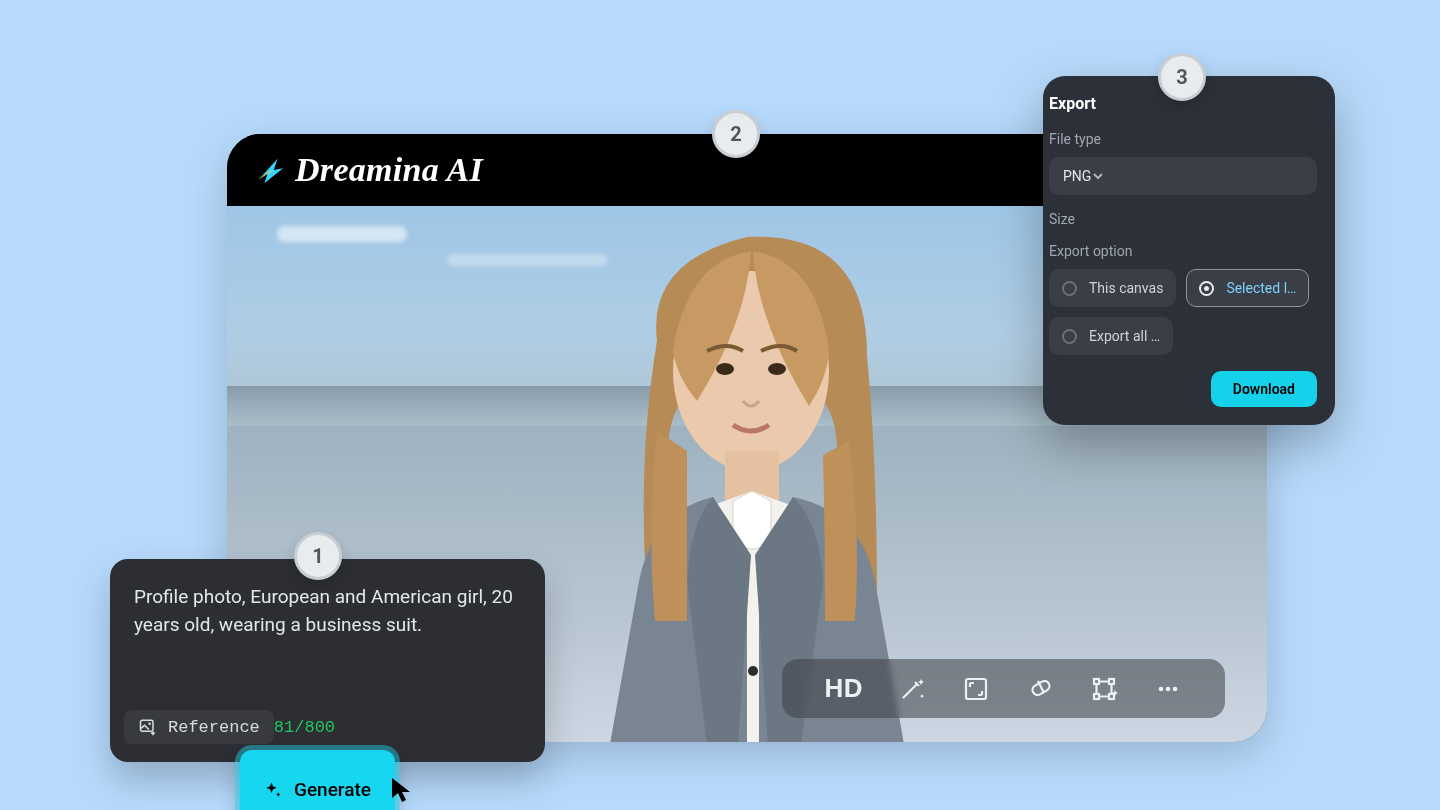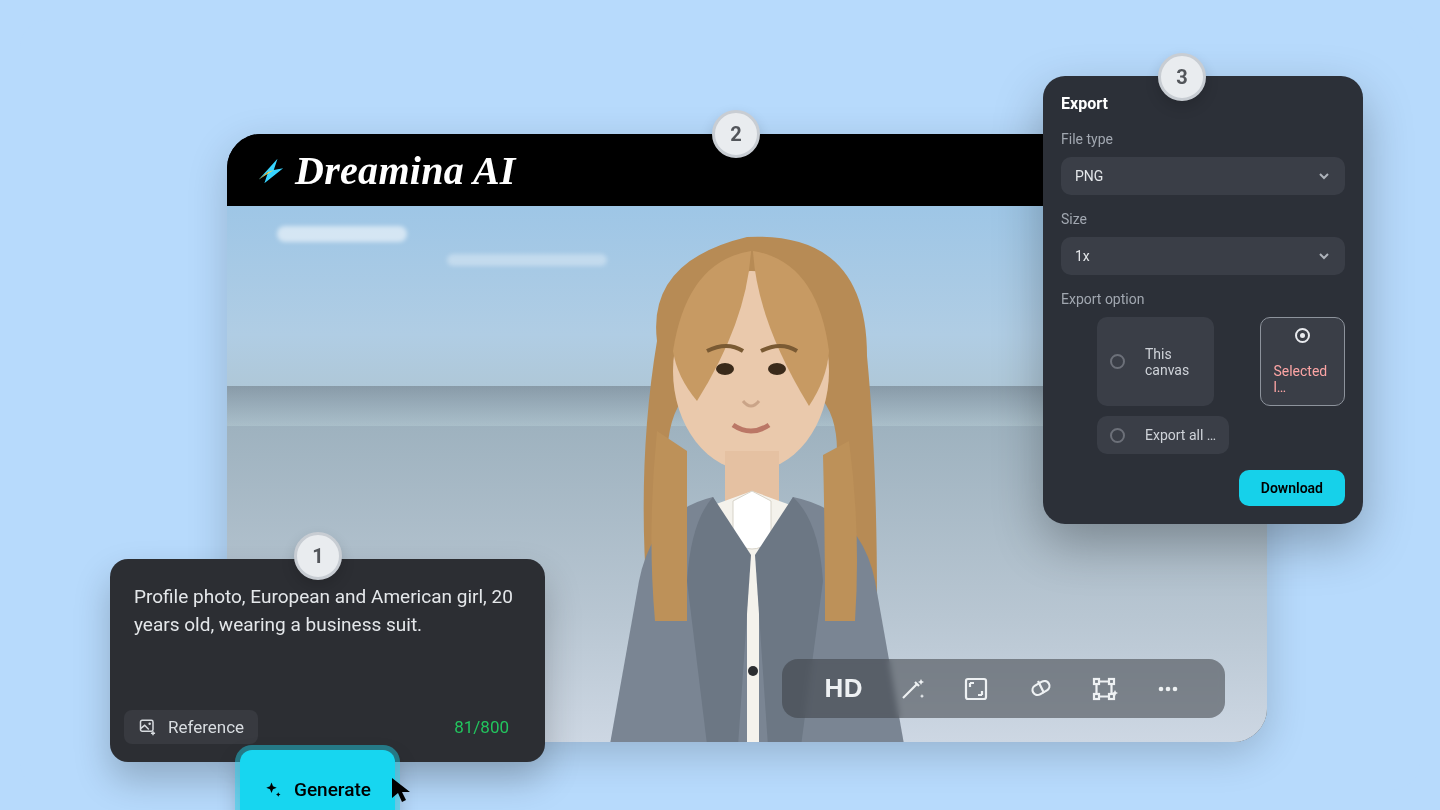--- a/index.html
+++ b/index.html
@@ -26,21 +26,21 @@
     background: #000;
     display: flex; align-items: center;
     padding-left: 28px;
   }
   .logo-icon { width: 30px; height: 30px; margin-right: 10px; }
   .app-title {
     color: #fff;
     font-family: Georgia, 'Times New Roman', serif;
     font-style: italic;
     font-weight: 700;
-    font-size: 40px;
+    font-size: 34px;
     letter-spacing: .3px;
   }
 
   
   .canvas {
     position: relative;
     width: 100%;
     height: calc(100% - 72px);
     background: linear-gradient(to bottom,
       #9ec6e6 0%, #b0cde4 24%, #aec4d0 40%,
@@ -86,22 +86,22 @@
     position: absolute; left: 90px; top: 539px;
     width: 435px; height: 203px;
     background: #2c2e33;
     border-radius: 18px;
     padding: 24px 24px 16px 24px;
     color: #e4e7ea;
     box-shadow: 0 18px 36px rgba(0,0,0,.22);
   }
   .prompt-text { font-size: 19px; line-height: 1.48; }
   .prompt-bottom {
-    position: absolute; left: 14px; right: 36px; bottom: 18px;
-    display: flex; align-items: center; justify-content: space-between;
+    position: absolute; left: 14px; right: 28px; bottom: 18px;
+    display: flex; align-items: center;  font-family: Liberation Mono, monospace;
   }
   .ref-pill {
     display: inline-flex; align-items: center; gap: 10px;
     background: #383a40; color: #d8dce0;
     border-radius: 8px; padding: 7px 14px;
     font-size: 17px;
   }
   .ref-pill svg { stroke:#d8dce0; fill:none; stroke-width:1.8; }
   .char-count { color: #22c55e; font-size: 17px; }
 
@@ -118,54 +118,53 @@
   .generate-btn svg { fill:#000; }
 
   .cursor {
     position: absolute; left: 370px; top: 756px;
     width: 24px; height: 28px;
   }
 
   
   .export {
     position: absolute; left: 1023px; top: 56px;
-    width: 320px;
+    width: 292px;
     background: #2c3038;
     border-radius: 22px;
-    padding: 18px 18px 18px 18px;
+    padding: 18px 18px 18px 6px;
     color: #cfd3d9;
     box-shadow: 0 20px 50px rgba(0,0,0,.28);
   }
   .export-title { color:#fff; font-weight:700; font-size:16px; margin-bottom: 18px; }
   .field-label { color:#a1a7b0; font-size:14px; margin-bottom: 10px; }
   .field-block { margin-bottom: 16px; }
   .select {
     background: #3a3e47; border-radius: 10px;
     padding: 11px 14px;
-    display:flex; justify-content: space-between; align-items:center;
+    display:flex; align-items:center;
     font-size: 14px; color:#e4e7ea;
     cursor: pointer;
   }
   .chev { width:14px; height:14px; }
   .chev svg { stroke:#aeb3bb; stroke-width:2; fill:none; }
 
   .radio-row { display:flex; gap: 10px; }
   .export .opt {
     background: #3a3e47; border-radius: 10px;
     padding: 10px 12px; font-size:14px; color:#cfd3d9;
-    display:inline-flex; align-items:center; gap:20px;
+    display:inline-flex; align-items:center; gap:12px;
     cursor:pointer;
     border:1px solid transparent;
-    margin-left:36px;
   }
   .export .opt .dot {
     width:15px; height:15px; border-radius:50%;
     border:2px solid #6c7079; position:relative; flex:none;
   }
-  .export .opt.active { border-color:#8d939c; color:#fca5a5;flex-direction:column; }
+  .export .opt.active { border-color:#8d939c; color:#7dd3fc; }
   .export .opt.active .dot { border-color:#e8eaee; }
   .export .opt.active .dot::after {
     content:""; position:absolute; inset:3px; border-radius:50%; background:#e8eaee;
   }
   .opt-row2 { margin-top:10px; }
   .download-row { display:flex; justify-content:flex-end; margin-top: 6px; }
   .download-btn {
     background:#16d1ea; color:#000; font-weight:600; font-size:14px;
     border-radius:10px; padding:10px 22px; cursor:pointer;
   }
@@ -315,26 +314,20 @@
       <div class="select">
         <span>PNG</span>
         <span class="chev"><svg viewBox="0 0 14 14">
               <path d="M3 5l4 4 4-4"></path>
             </svg></span>
       </div>
     </div>
 
     <div class="field-block">
       <div class="field-label">Size</div>
-      <div class="select">
-        <span>1x</span>
-        <span class="chev"><svg viewBox="0 0 14 14">
-              <path d="M3 5l4 4 4-4"></path>
-            </svg></span>
-      </div>
     </div>
 
     <div class="field-block">
       <div class="field-label">Export option</div>
       <div class="radio-row">
         <div class="opt">
           <span class="dot"></span>
           <span>This canvas</span>
         </div>
         <div class="opt active">

